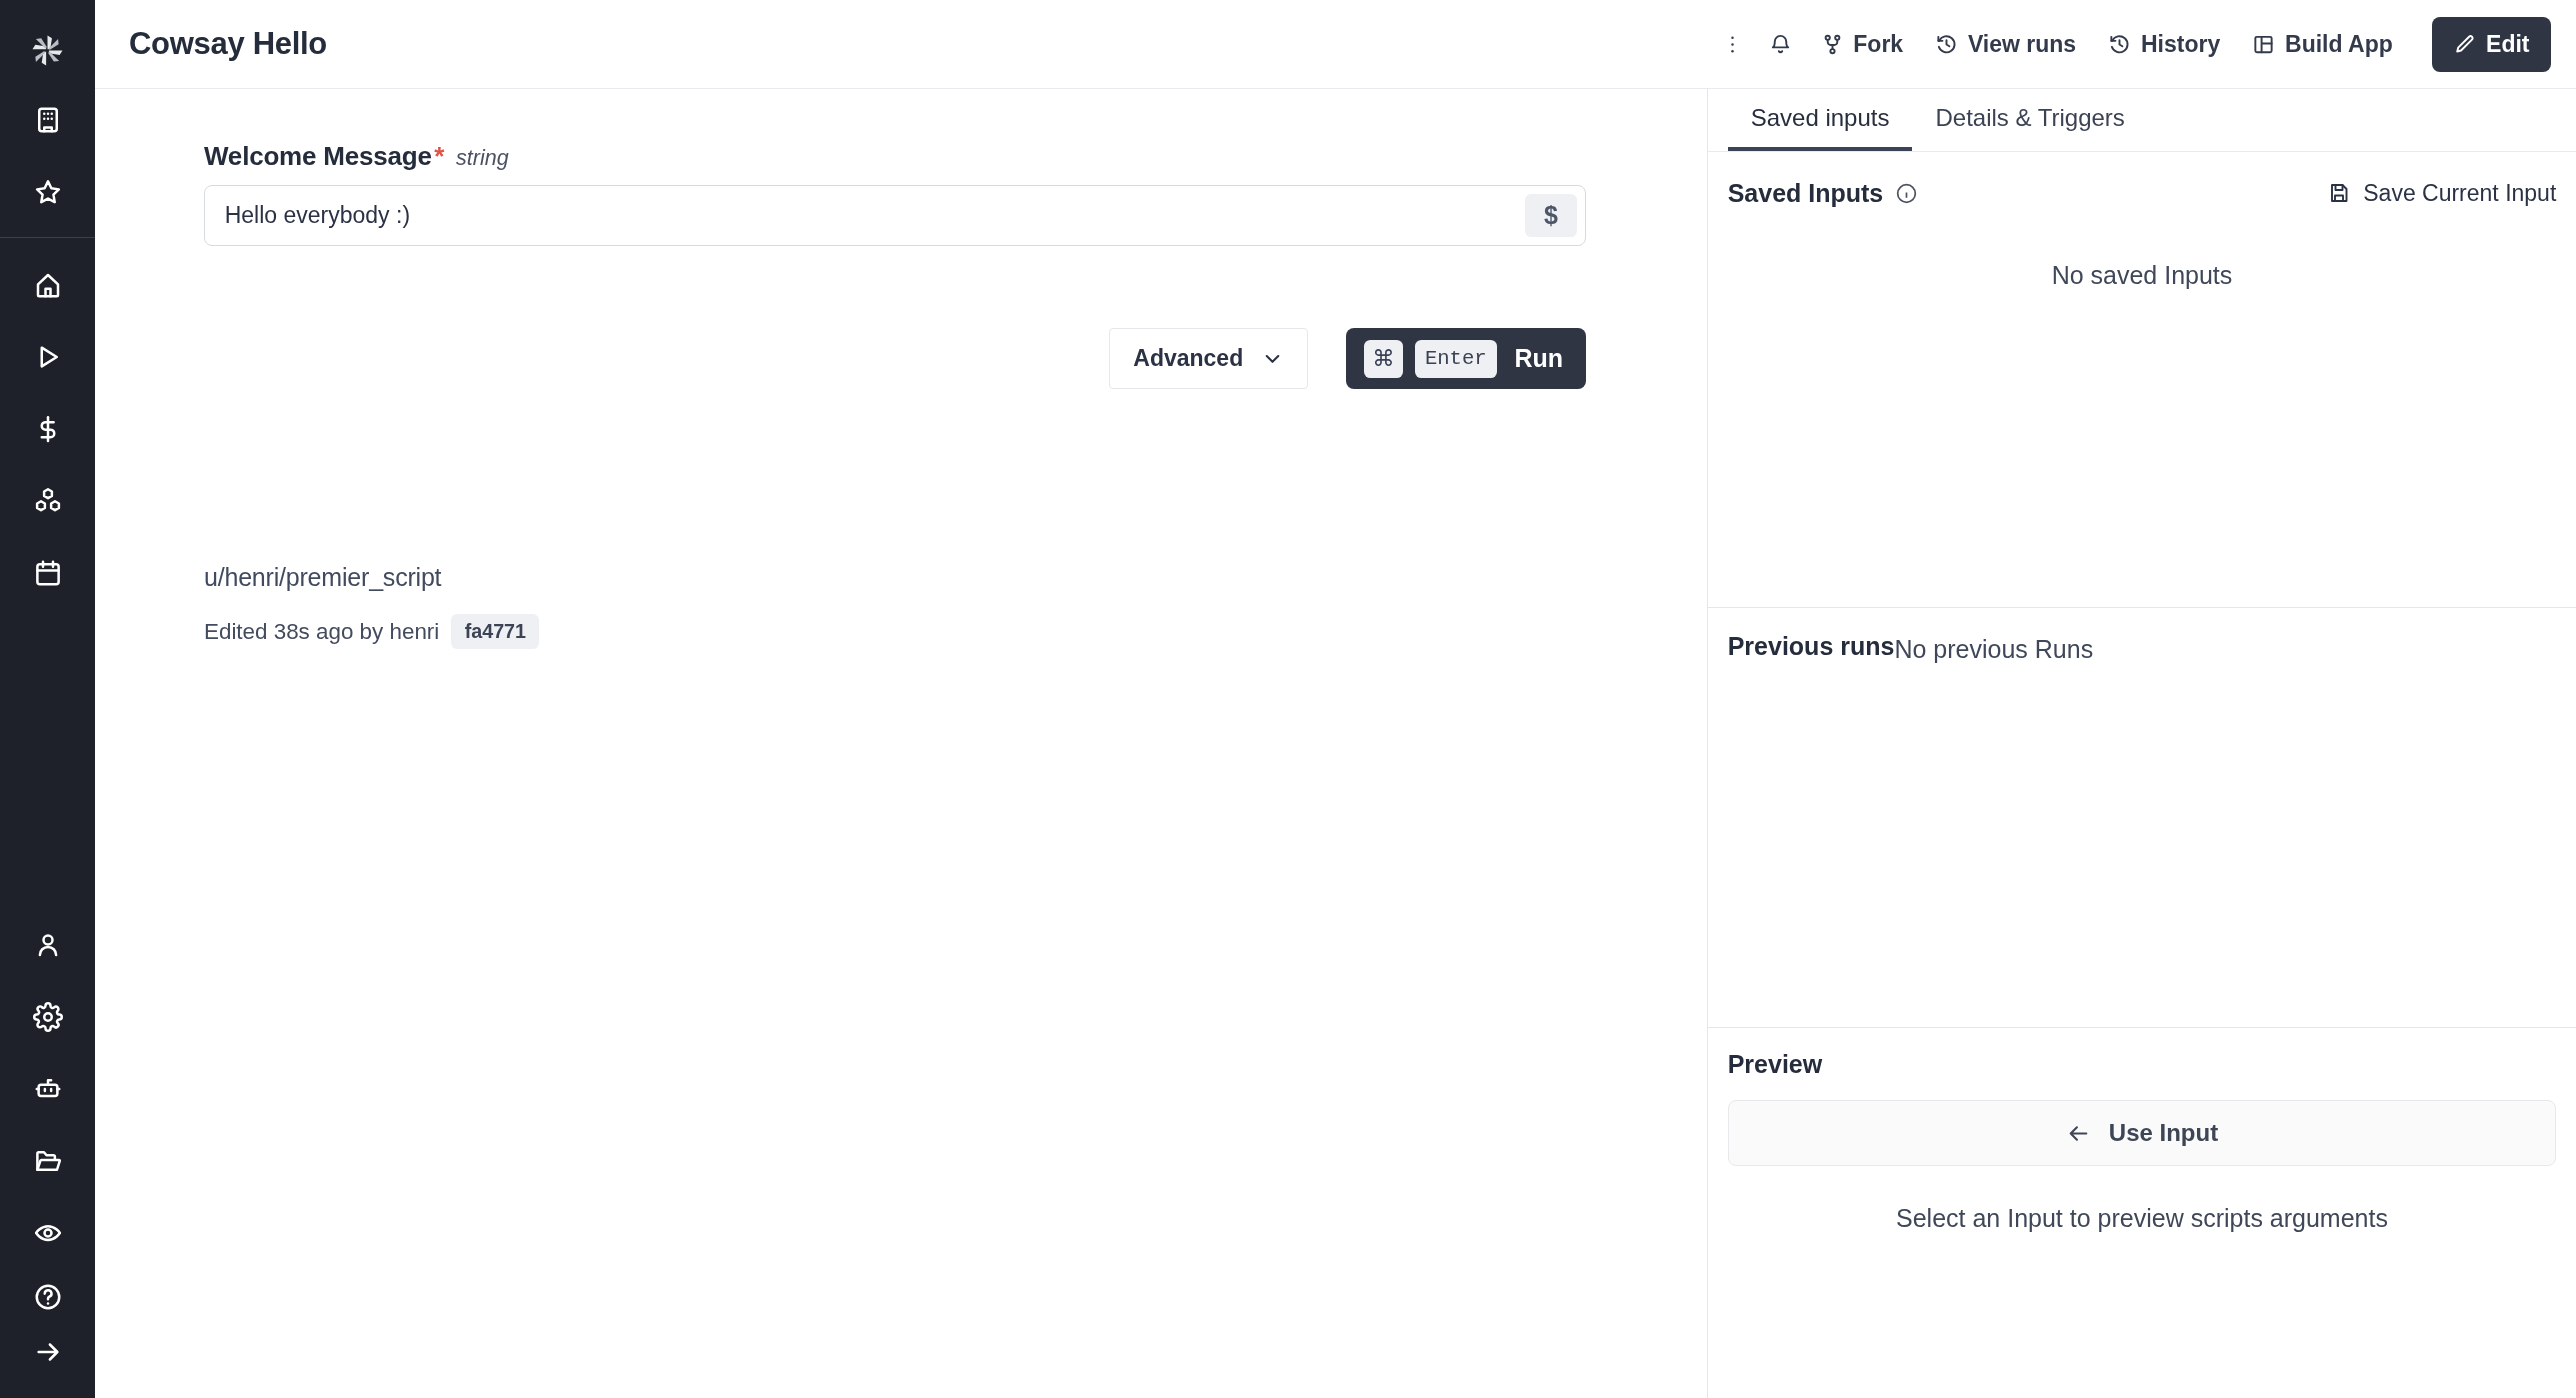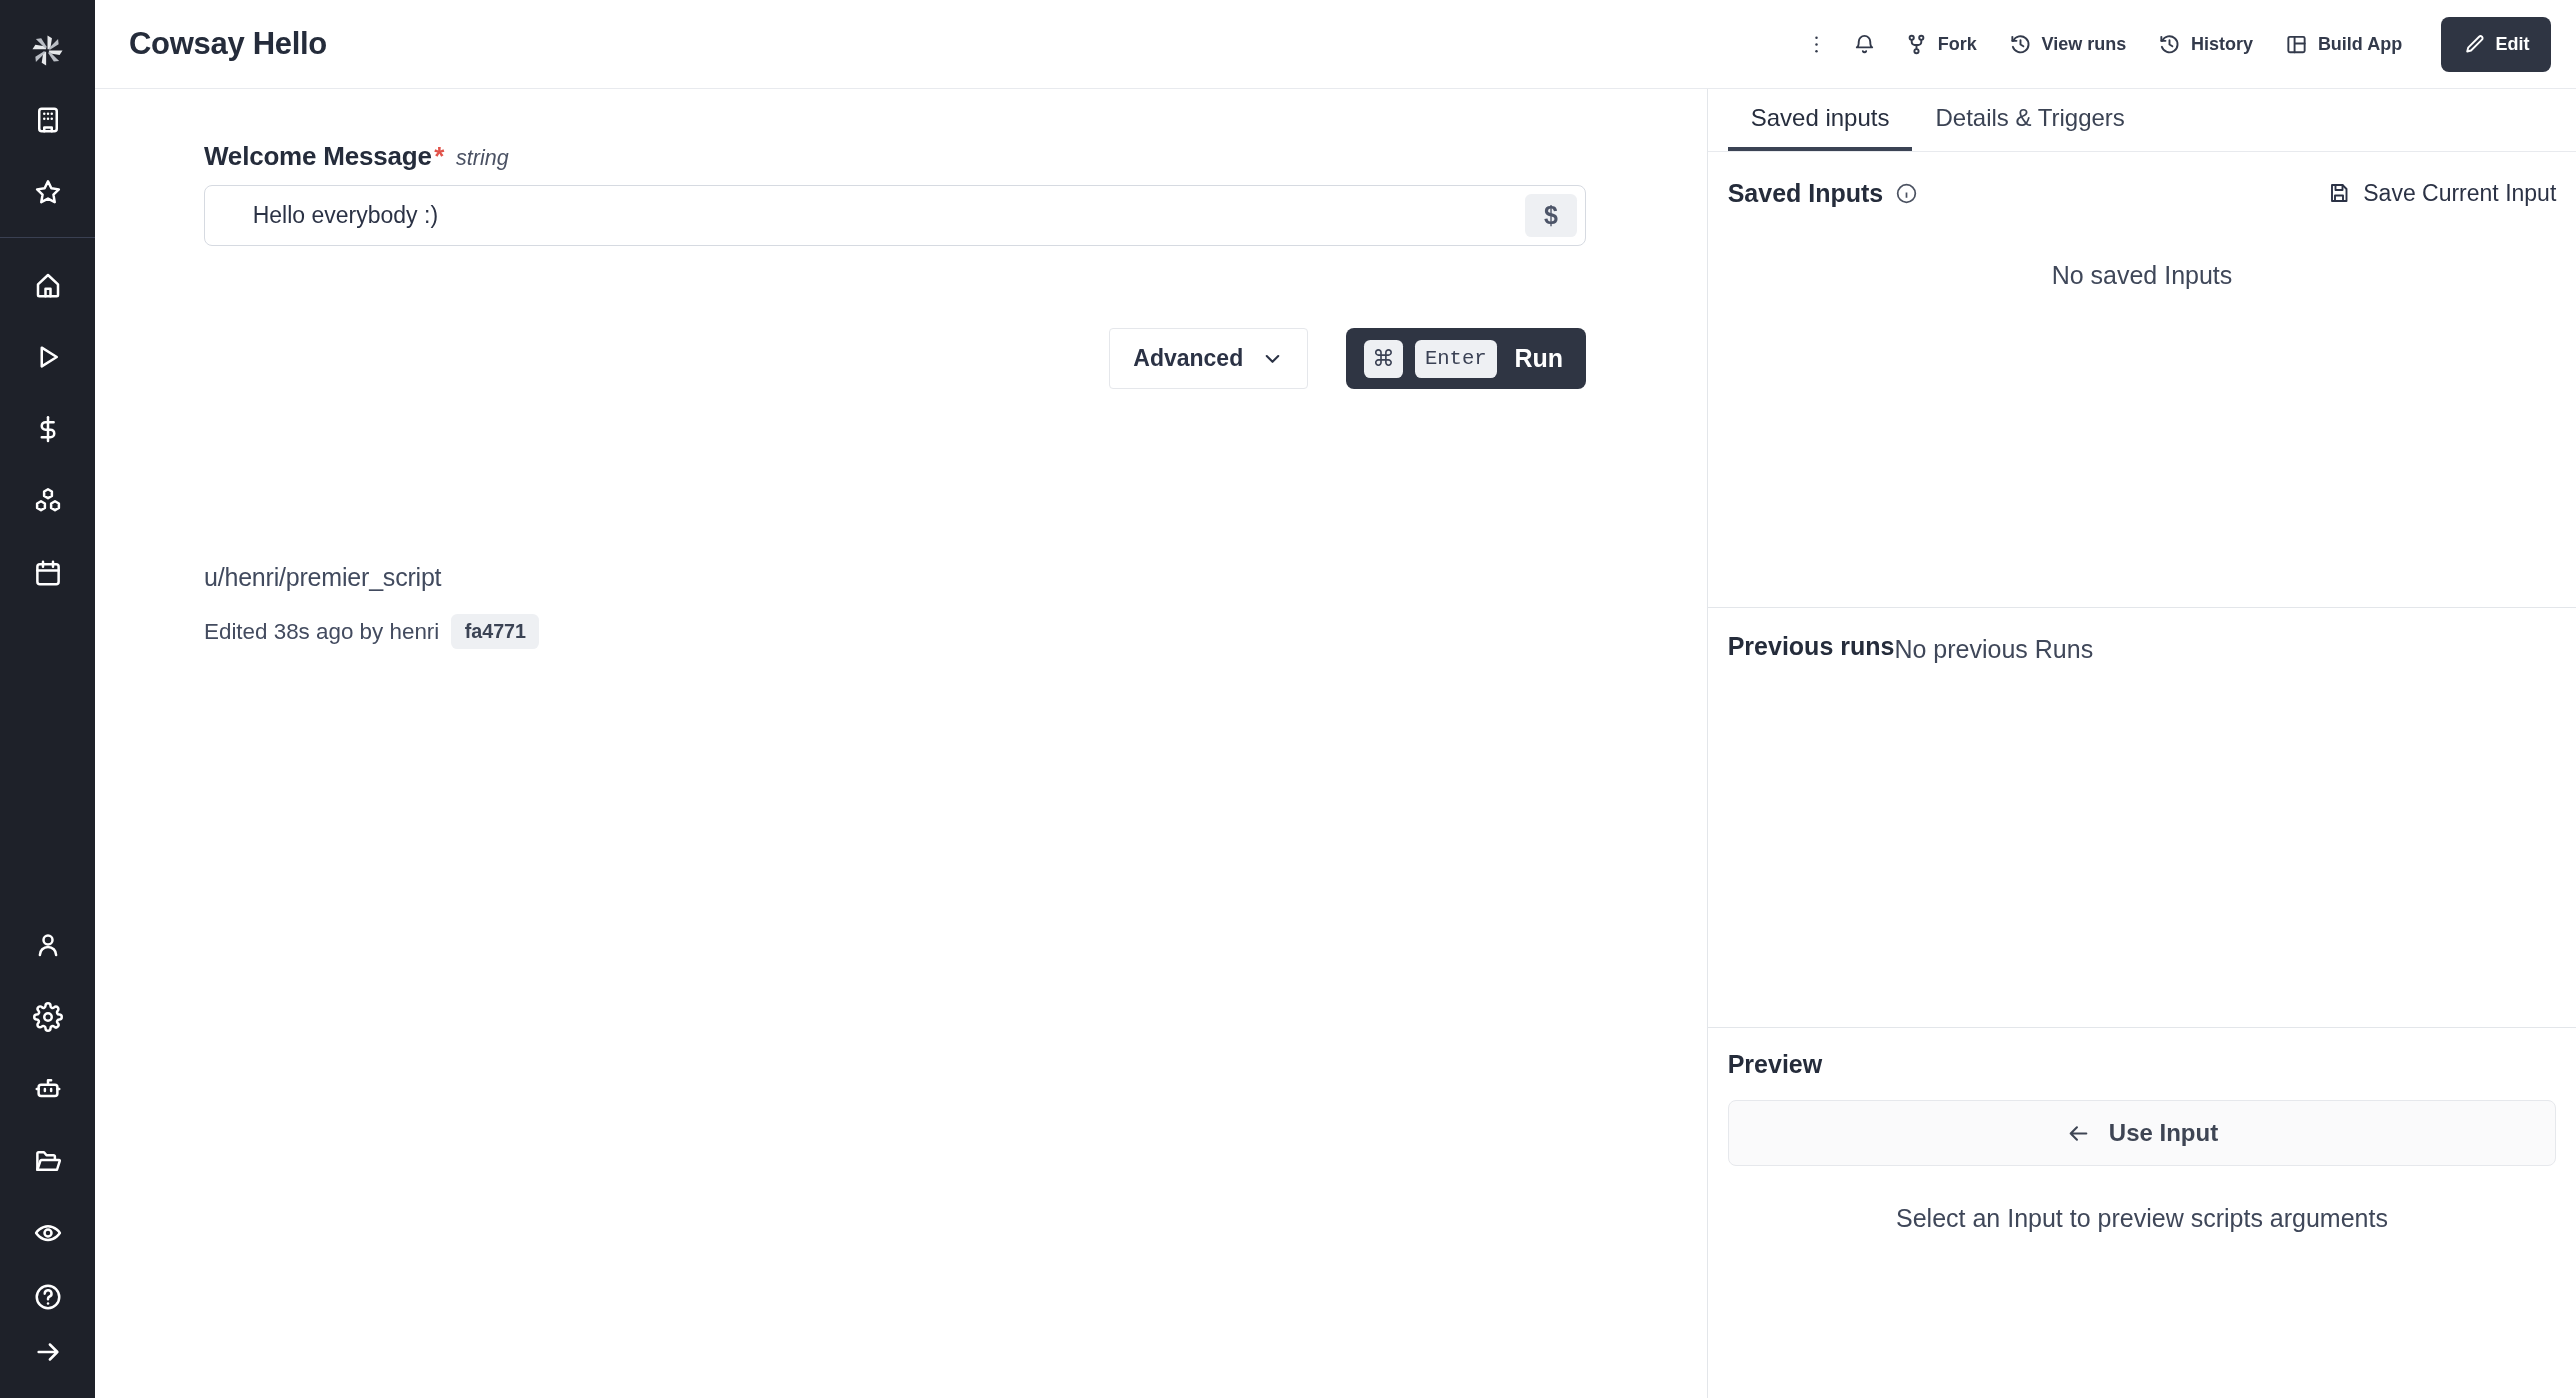--- a/index.html
+++ b/index.html
@@ -41,21 +41,21 @@
     display: flex; align-items: center;
     border-bottom: 0.9px solid #e8eaee;
     padding: 0 25px 0 34px;
     background: #fff;
   }
   .page-title { font-size: 31px; font-weight: 700; letter-spacing: -0.3px; color: #252c3b; }
   .header-spacer { flex: 1 1 auto; }
   .hbtn {
     display: flex; align-items: center; gap: 9.8px;
     height: 54px; padding: 0 16px; border-radius: 7.2px;
-    font-size: 18px; font-weight: 600; color: #333a4b;
+    font-size: 23px; font-weight: 600; color: #333a4b;
     background: transparent; border: none; cursor: pointer;
     white-space: nowrap;
   }
   .hbtn svg { width: 23px; height: 23px; stroke: #333a4b; stroke-width: 2; fill: none;
               stroke-linecap: round; stroke-linejoin: round; display:block; }
   .icon-only { padding: 0 12.5px; gap: 0; }
   .edit-btn {
     background: #2f3543; color: #fff; border-radius: 8px;
     height: 55px; padding: 0 21.5px; margin-left: 23px;
   }
@@ -66,21 +66,21 @@
   .main { flex: 1 1 auto; min-width: 0; padding: 52px 63px 0 109px; background:#fff; }
 
   .field-label { display: flex; align-items: baseline; gap: 11.6px; margin-bottom: 13.4px; }
   .field-name { font-size: 26px; font-weight: 700; color: #252c3b; letter-spacing: -0.2px; }
   .req-star { color: #e1534a; font-size: 26px; font-weight: 700; margin-left: -9px; }
   .type-hint { font-size: 21.5px; font-style: italic; color: #4a5163; }
 
   .input-wrap {
     position: relative; width: 1382px; height: 61px;
     border: 0.9px solid #d6dae1; border-radius: 8px; background: #fff;
-    display: flex; align-items: center; padding-left: 28px;
+    display: flex; align-items: center;
   }
   .input-wrap input {
     flex: 1 1 auto; height: 100%; border: none; outline: none; background: transparent;
     font-family: "Liberation Sans", sans-serif; font-size: 23px; color: #2b3245;
     padding: 0 19.7px;
   }
   .dollar-btn {
     width: 52px; height: 43px; margin-right: 8px;
     border-radius: 6.3px; background: #eef0f3; border: none; cursor: pointer;
     display: flex; align-items: center; justify-content: center;

